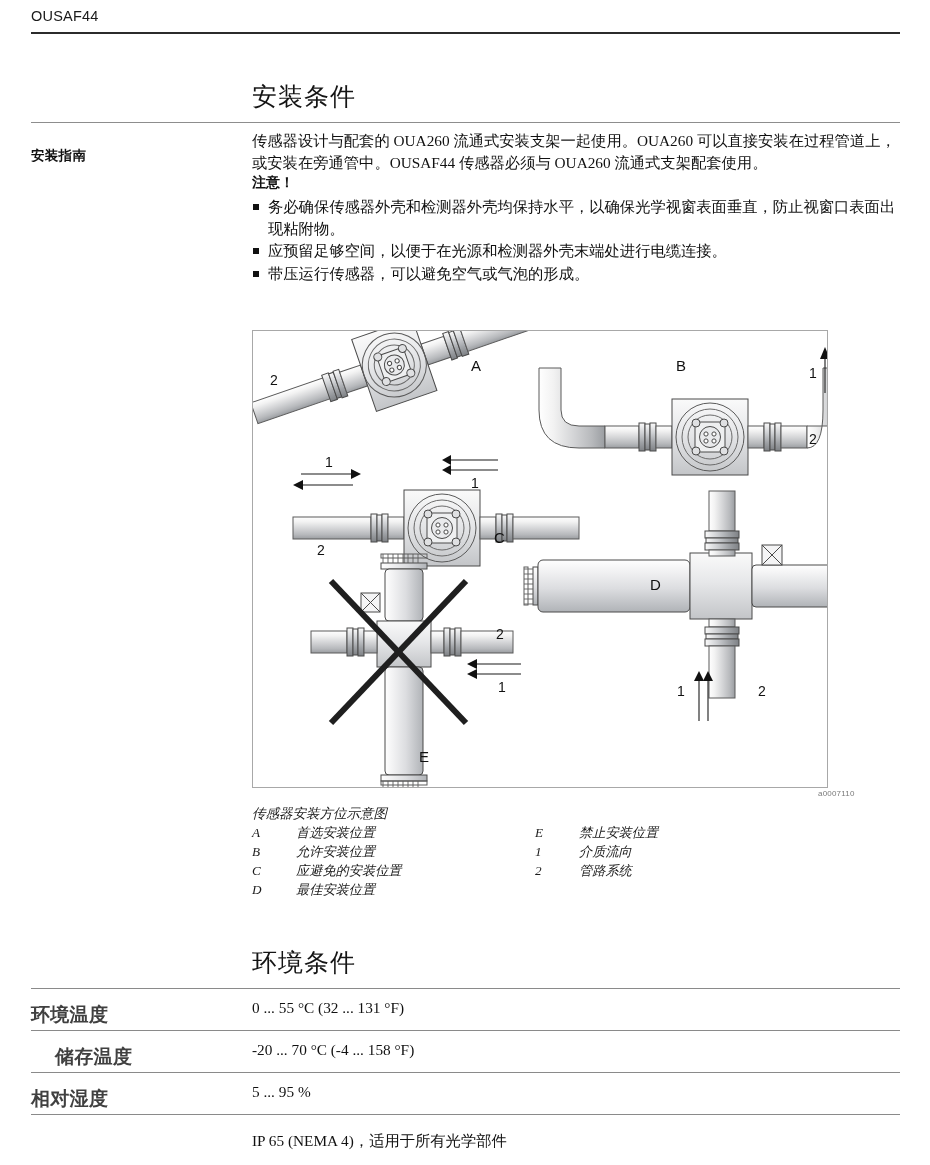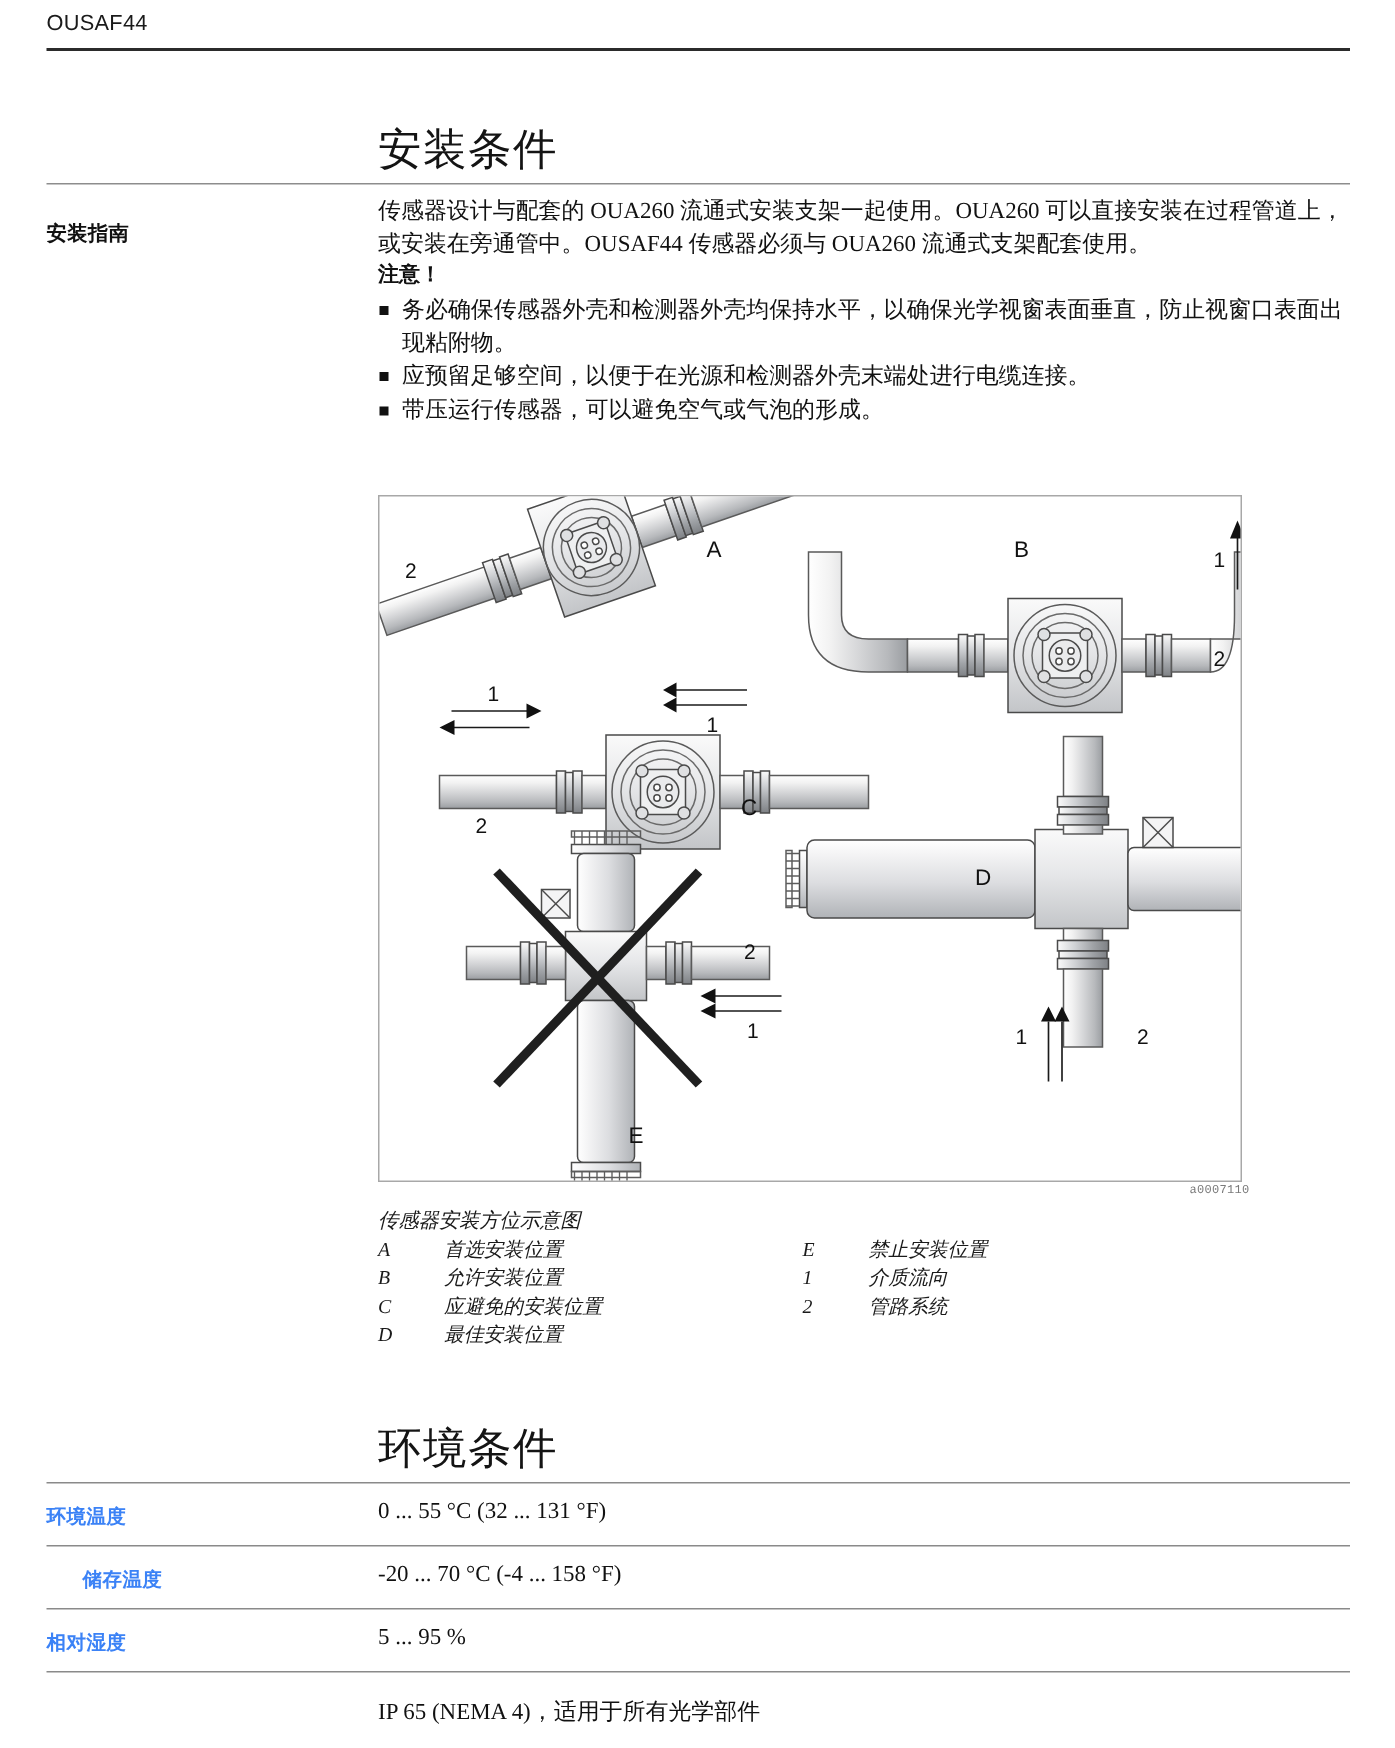--- a/index.html
+++ b/index.html
@@ -34,21 +34,21 @@
     left: 31px; top: 32px;
     width: 869px; height: 2px;
     background: #2b2b2b;
   }
 
   
   .section-title {
     position: absolute;
     font-family: "Liberation Sans", sans-serif;
     font-weight: normal;
-    font-size: 29px;
+    font-size: 25px;
     color: #141414;
     letter-spacing: 1px;
   }
   #sec-install-title { left: 252px; top: 80px; }
   #sec-ambient-title { left: 252px; top: 946px; }
 
   .section-rule {
     position: absolute;
     left: 31px;
     width: 869px; height: 1px;
@@ -118,22 +118,22 @@
     left: 252px; top: 330px;
     width: 576px; height: 458px;
     border: 1px solid #a8a8a8;
     background: #ffffff;
     box-sizing: border-box;
   }
   .figure-frame svg { display: block; }
 
   .figure-code {
     position: absolute;
-    left: 793px; top: 789px;
-    font-family: Liberation Mono, monospace;
+    left: 818px; top: 789px;
+    font-family: Liberation Sans, sans-serif;
     font-size: 8px;
     color: #7a7a7a;
     letter-spacing: 0.2px;
   }
 
   .figure-caption {
     position: absolute;
     left: 252px; top: 805px;
     font-family: "Liberation Serif", serif;
     font-style: italic;
@@ -177,22 +177,22 @@
     position: absolute;
     left: 31px;
     width: 869px; height: 1px;
     background: #8a8a8a;
   }
   .spec-key {
     position: absolute;
     left: 31px;
     font-family: "Liberation Sans", sans-serif;
     font-weight: bold;
-    font-size: 13px;
-    color: #3b82f6;
+    font-size: 19px;
+    color: #404040;
     letter-spacing: 0.3px;
   }
   .spec-val {
     position: absolute;
     left: 252px;
     font-family: "Liberation Serif", serif;
     font-size: 15.3px;
     color: #111;
   }
 </style>

